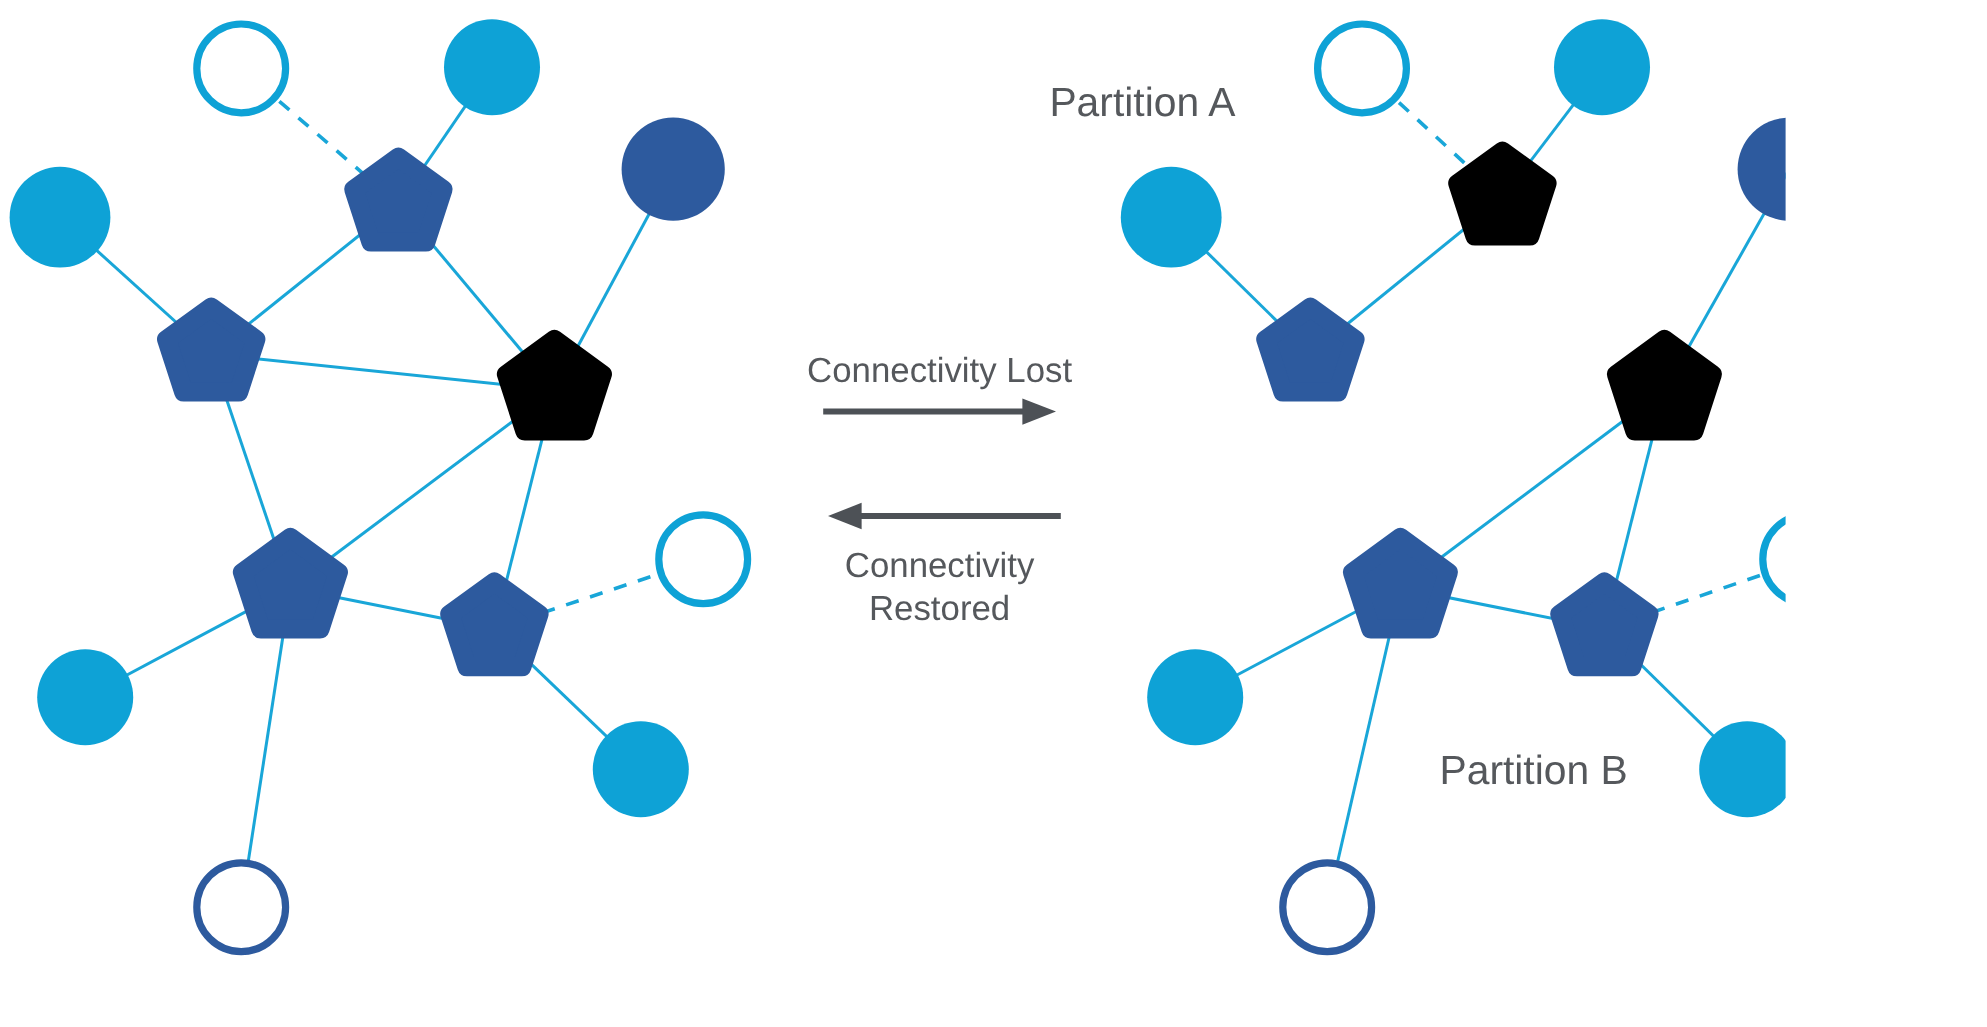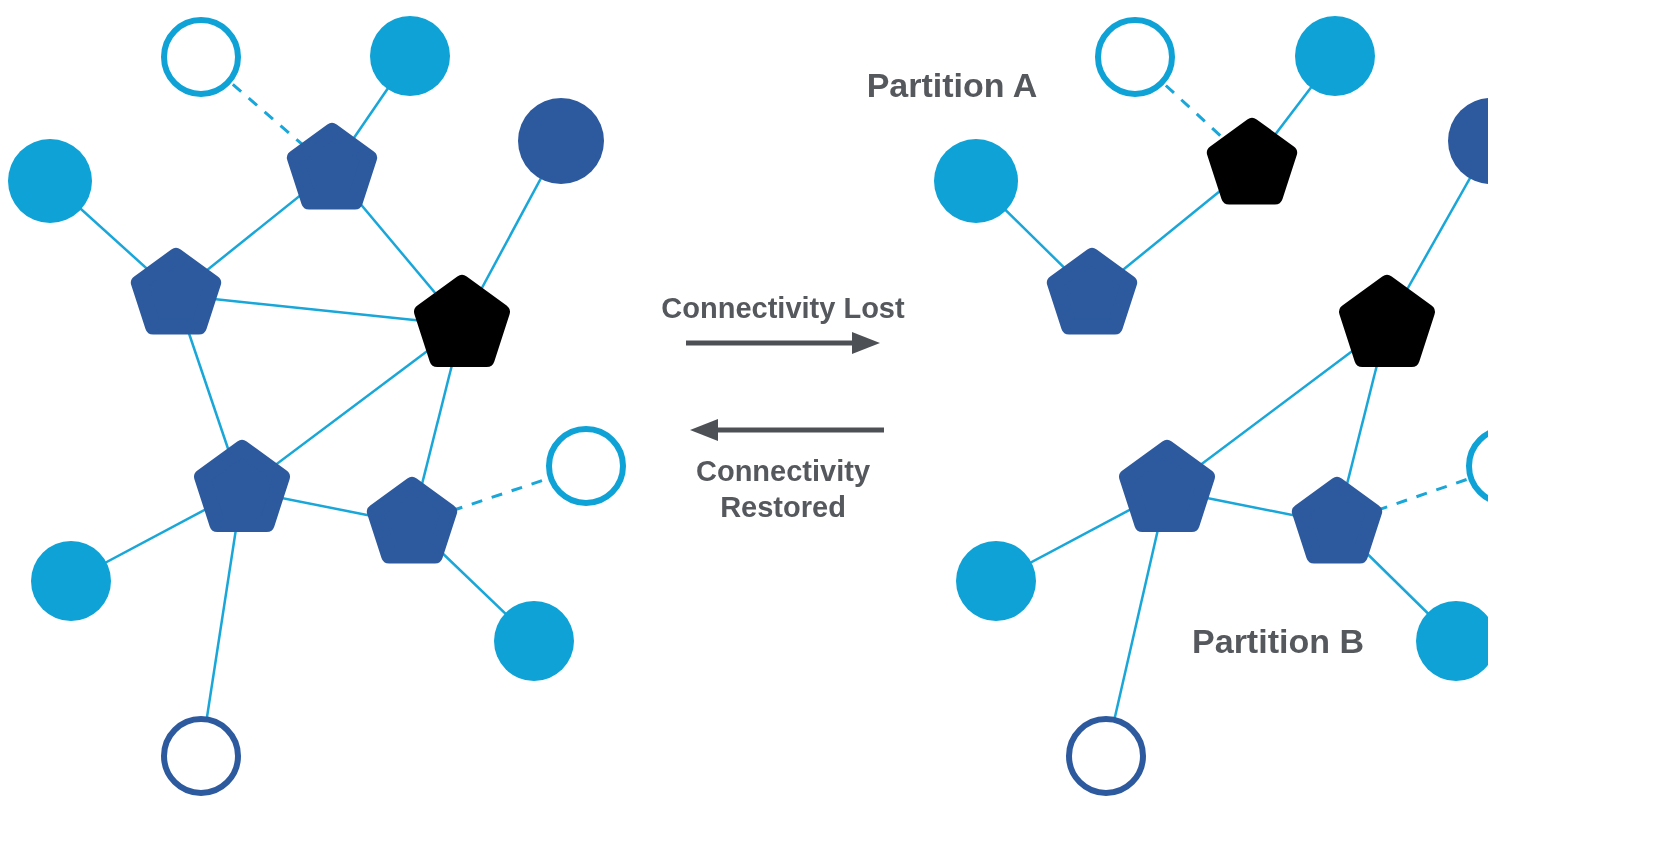--- a/index.html
+++ b/index.html
@@ -7,21 +7,20 @@
     padding: 0;
     background: #ffffff;
     font-family: "Liberation Sans", sans-serif;
   }
   .canvas {
     position: relative;
     width: 1488px;
     height: 856px;
     background: #ffffff;
     overflow: hidden;
-    font-weight: bold;
   }
   svg { display: block; }
   text {
     font-family: "Liberation Sans", sans-serif;
   }
   .mid-label {
     font-size: 29px;
     fill: #55585c;
   }
   .partition-label {

